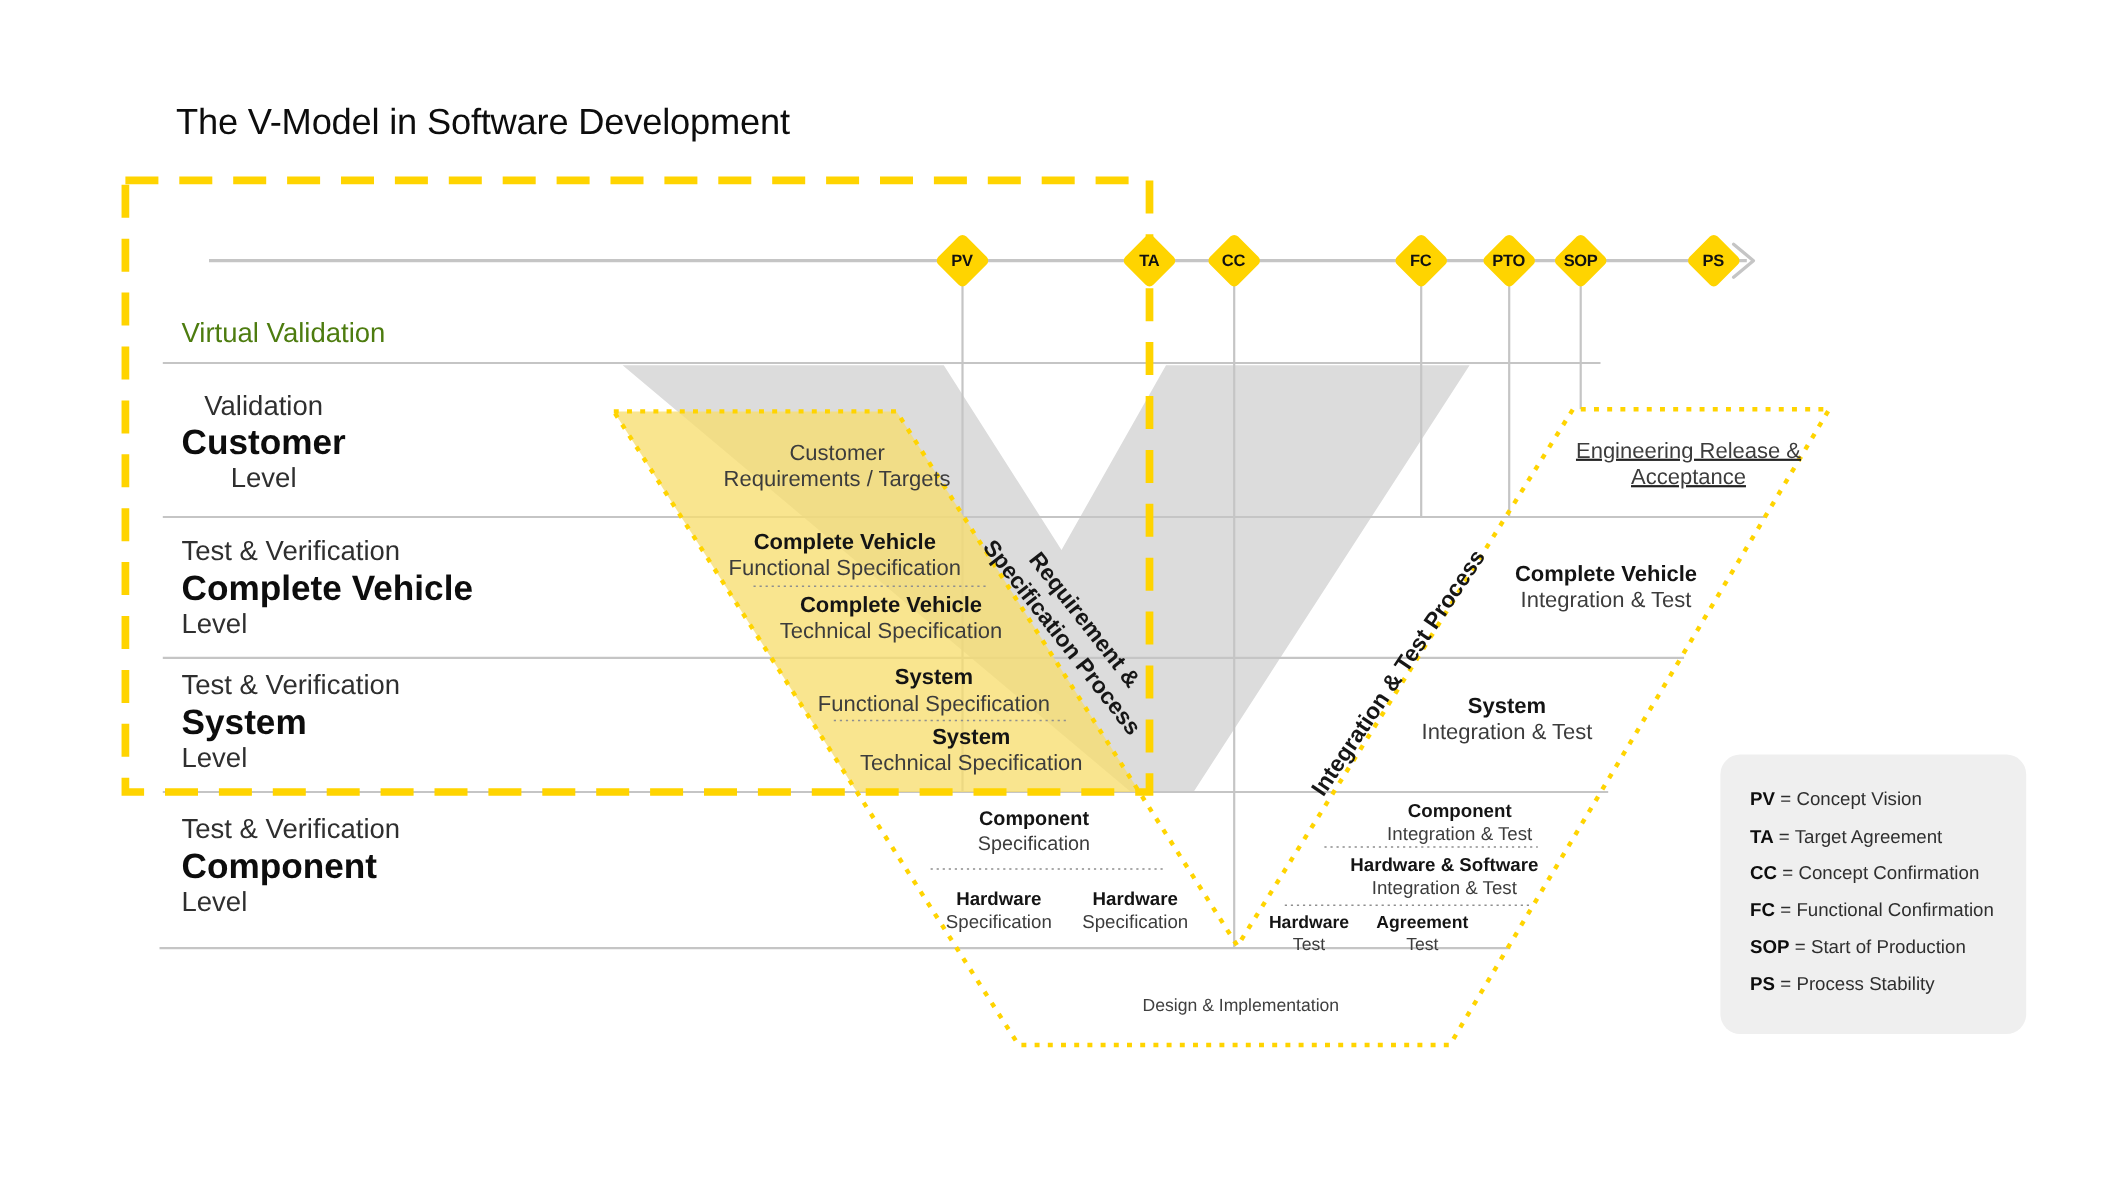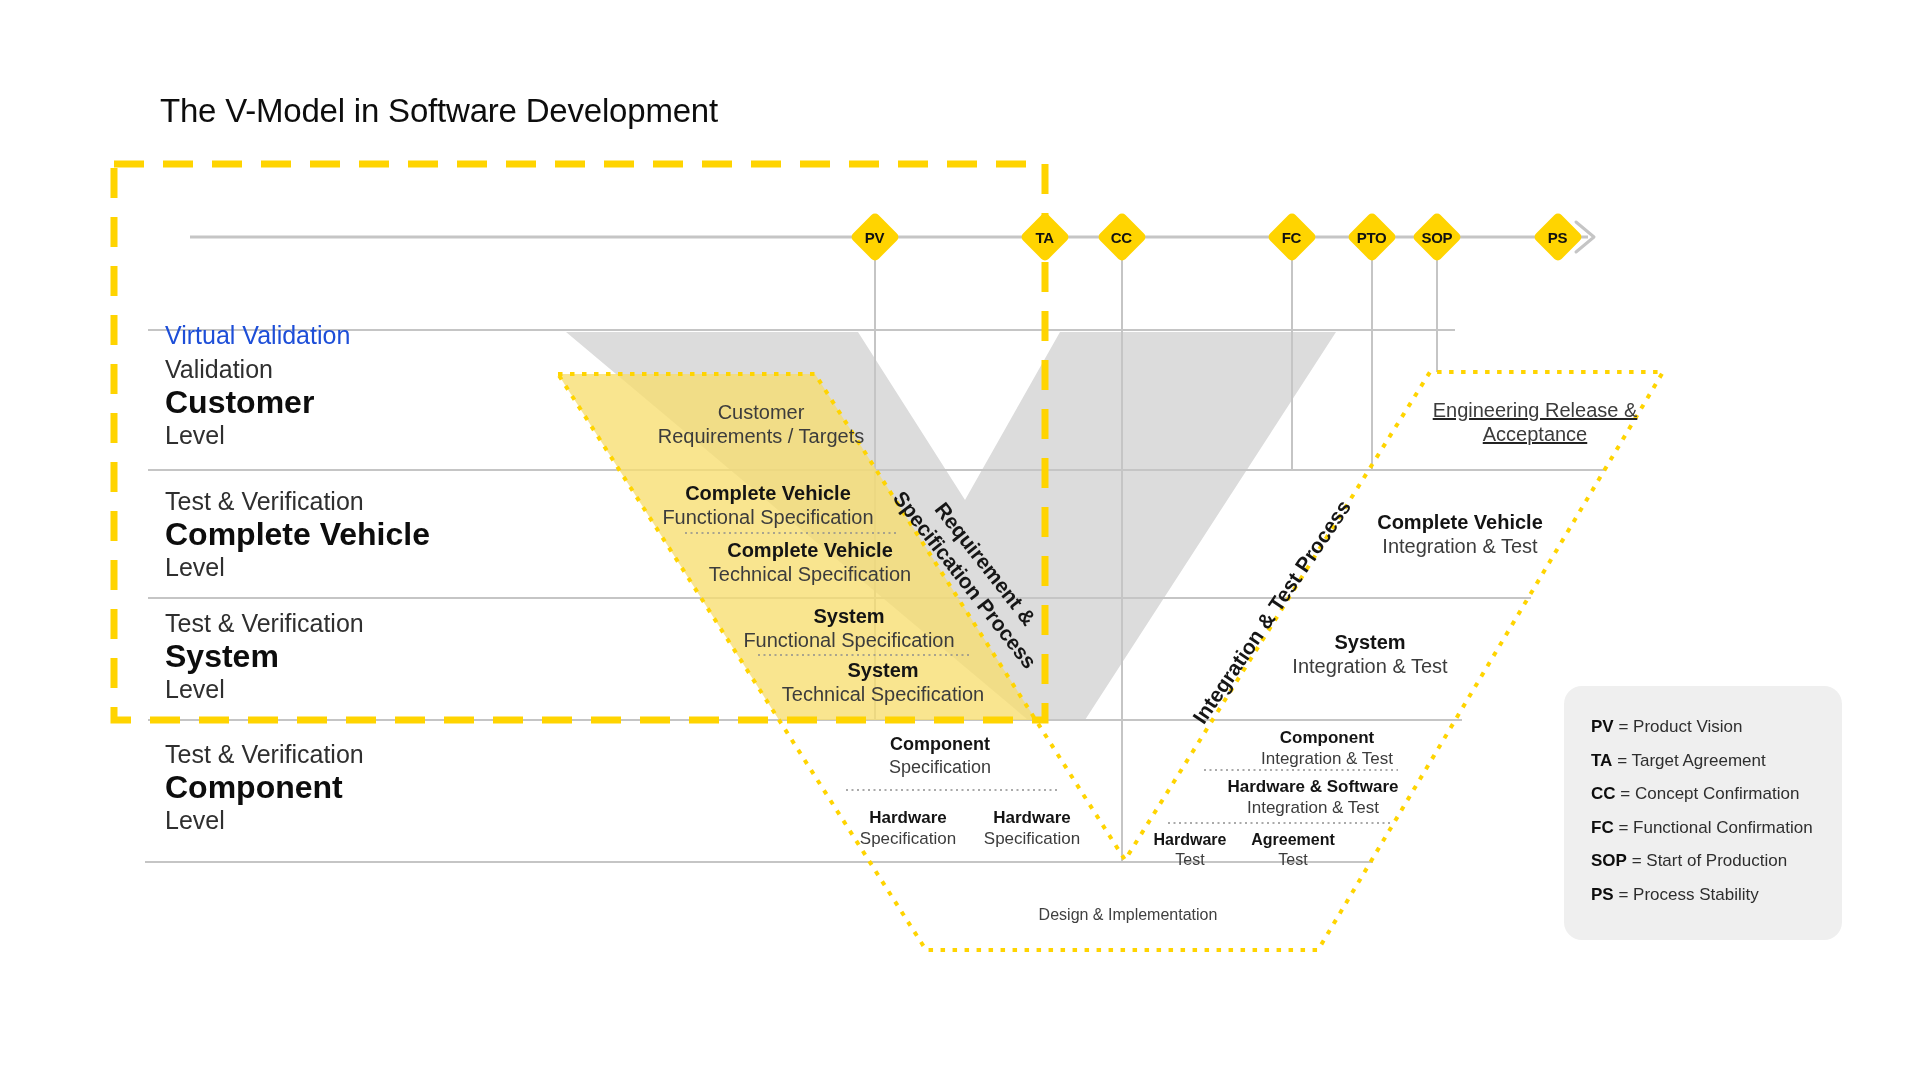--- a/index.html
+++ b/index.html
@@ -7,21 +7,21 @@
     position:relative;width:1920px;height:1080px;background:#ffffff;overflow:hidden;
     font-family:"Liberation Sans", sans-serif;color:#222;
   }
   #diagram-svg{position:absolute;left:0;top:0;}
   .abs{position:absolute;}
   .page-title{font-size:33px;font-weight:400;color:#0d0d0d;letter-spacing:-0.2px;white-space:nowrap;}
   
   .lrow{position:absolute;left:165px;white-space:nowrap;}
   .lrow .pre,.lrow .suf{font-size:25px;line-height:30px;color:#2f2f2f;font-weight:400;}
   .lrow .main{font-size:32px;line-height:36px;color:#0d0d0d;font-weight:700;}
-  .vv-label{position:absolute;left:165px;font-size:25px;color:#1d4ed8;transform:translateY(-50%);white-space:nowrap;margin-top:32px;}
+  .vv-label{position:absolute;left:165px;font-size:25px;color:#4d7c0f;transform:translateY(-50%);white-space:nowrap;}
   
   .block{position:absolute;transform:translate(-50%,-50%);text-align:center;white-space:nowrap;}
   .block .t{font-weight:700;color:#141414;}
   .block .s{font-weight:400;color:#3c3c3c;}
   .f20 .t,.f20 .s{font-size:20px;line-height:24px;}
   .f18 .t,.f18 .s{font-size:18px;line-height:23px;}
   .f17 .t,.f17 .s{font-size:17px;line-height:21px;}
   .f16 .t,.f16 .s{font-size:16px;line-height:20px;}
   .plain{color:#404040;font-weight:400;}
   
@@ -78,21 +78,21 @@
       <line x1="846" y1="790" x2="1060" y2="790"></line>
       <line x1="1204" y1="770" x2="1398" y2="770"></line>
       <line x1="1168" y1="823" x2="1390" y2="823"></line>
     </g>
   </svg>
 
   <div class="abs page-title" style="left:160px;top:92px;">The V-Model in Software Development</div>
 
   <div class="vv-label" style="top:303px;">Virtual Validation</div>
 
-  <div class="lrow" style="top:354px;">
+  <div class="lrow" style="top:354px;text-align:center;">
     <div class="pre">Validation</div>
     <div class="main">Customer</div>
     <div class="suf">Level</div>
   </div>
   <div class="lrow" style="top:486px;">
     <div class="pre">Test &amp; Verification</div>
     <div class="main">Complete Vehicle</div>
     <div class="suf">Level</div>
   </div>
   <div class="lrow" style="top:608px;">
@@ -194,21 +194,21 @@
       <span>PTO</span>
     </div>
   <div class="diamond" style="left:1437px;top:237px;">
       <span>SOP</span>
     </div>
   <div class="diamond" style="left:1558px;top:237px;">
       <span>PS</span>
     </div>
 
   <div class="legend">
-    <div class="legend-row"><b>PV</b> <span>=</span> <span>Product Vision</span></div>
+    <div class="legend-row"><b>PV</b> <span>=</span> <span>Concept Vision</span></div>
     <div class="legend-row"><b>TA</b> <span>=</span> <span>Target Agreement</span></div>
     <div class="legend-row"><b>CC</b> <span>=</span> <span>Concept Confirmation</span></div>
     <div class="legend-row"><b>FC</b> <span>=</span> <span>Functional Confirmation</span></div>
     <div class="legend-row"><b>SOP</b> <span>=</span> <span>Start of Production</span></div>
     <div class="legend-row"><b>PS</b> <span>=</span> <span>Process Stability</span></div>
   </div>
 
 </div>
 
 </body></html>

